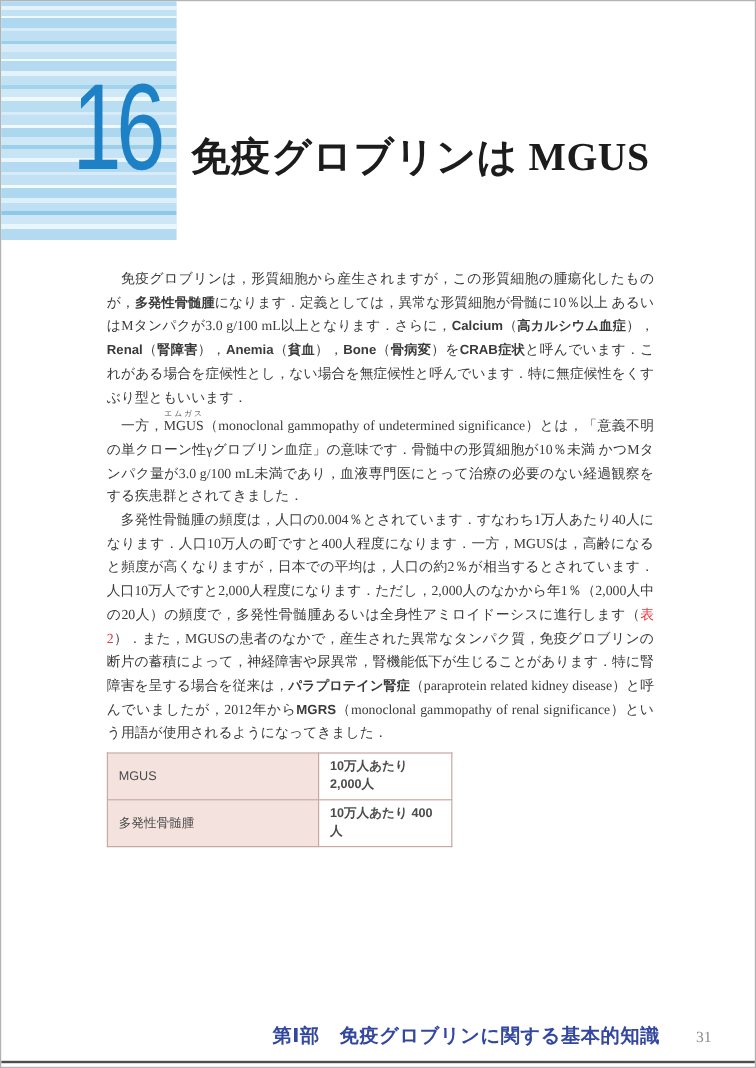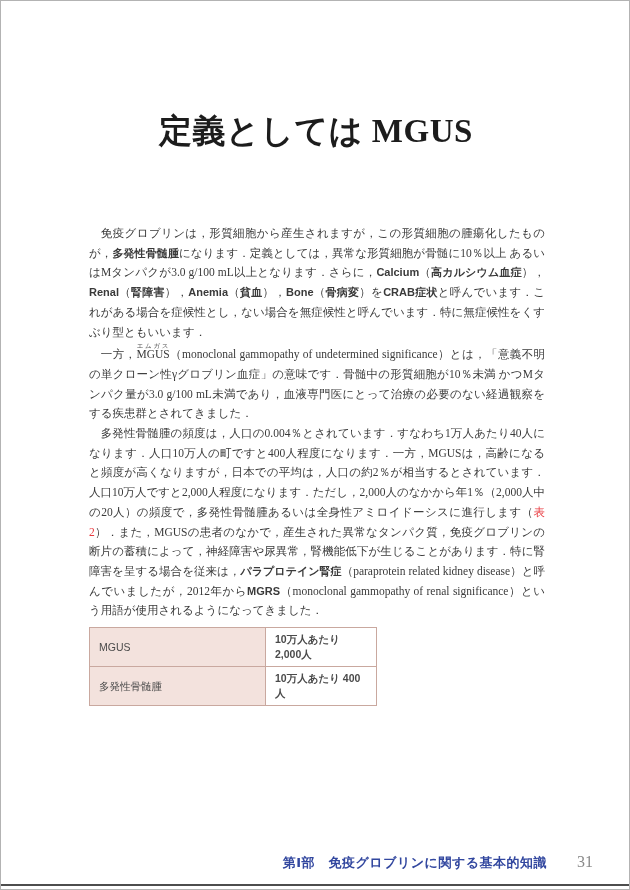--- a/index.html
+++ b/index.html
@@ -95,39 +95,42 @@
   .freq-table td.cell-value{
     width:92px;background:#ffffff;line-height:15px;font-weight:bold;
   }
   
   .footer{
     position:absolute;right:36px;top:852px;
     display:flex;align-items:baseline;gap:30px;
   }
   .footer-section{
     font-family:"Liberation Sans","DejaVu Sans",sans-serif;
-    font-size:13px;font-weight:700;
+    font-size:16px;font-weight:700;
     color:var(--footer-blue,#32479f);letter-spacing:0.5px;
   }
   .footer-page{
     font-family:"Liberation Serif","DejaVu Serif",serif;
-    font-size:16px;color:#8a8a8a;
+    font-size:13px;color:#8a8a8a;
   }
   .bottom-rule{
     position:absolute;left:0;bottom:3px;
     width:630px;height:2.5px;background:#4d4d4d;
   }
 </style>
 </head>
 <body>
 
 <div class="page">
 
+  <div class="band">
+    <div class="chapter-number">16</div>
+  </div>
 
-  <h1 class="page-title">定義としては MGUS</h1>
+  <h1 class="page-title">免疫グロブリンは MGUS</h1>
 
   <div class="body-text">
       <p><span>　免疫グロブリンは，形質細胞から産生されますが，この形質細胞の腫瘍化したものが，</span><span class="seg-bold">多発性骨髄腫</span><span>になります．定義としては，異常な形質細胞が骨髄に10％以上 あるいはMタンパクが3.0 g/100 mL以上となります．さらに，</span><span class="seg-bold">Calcium</span><span>（</span><span class="seg-bold">高カルシウム血症</span><span>），</span><span class="seg-bold">Renal</span><span>（</span><span class="seg-bold">腎障害</span><span>），</span><span class="seg-bold">Anemia</span><span>（</span><span class="seg-bold">貧血</span><span>），</span><span class="seg-bold">Bone</span><span>（</span><span class="seg-bold">骨病変</span><span>）を</span><span class="seg-bold">CRAB症状</span><span>と呼んでいます．これがある場合を症候性とし，ない場合を無症候性と呼んでいます．特に無症候性をくすぶり型ともいいます．</span></p>
       <p><span>　一方，</span><ruby>MGUS<rt>エムガス</rt></ruby><span>（monoclonal gammopathy of undetermined significance）とは，「意義不明の単クローン性γグロブリン血症」の意味です．骨髄中の形質細胞が10％未満 かつMタンパク量が3.0 g/100 mL未満であり，血液専門医にとって治療の必要のない経過観察をする疾患群とされてきました．</span></p>
       <p><span>　多発性骨髄腫の頻度は，人口の0.004％とされています．すなわち1万人あたり40人になります．人口10万人の町ですと400人程度になります．一方，MGUSは，高齢になると頻度が高くなりますが，日本での平均は，人口の約2％が相当するとされています．人口10万人ですと2,000人程度になります．ただし，2,000人のなかから年1％（2,000人中の20人）の頻度で，多発性骨髄腫あるいは全身性アミロイドーシスに進行します（</span><span class="seg-red">表2</span><span>）．また，MGUSの患者のなかで，産生された異常なタンパク質，免疫グロブリンの断片の蓄積によって，神経障害や尿異常，腎機能低下が生じることがあります．特に腎障害を呈する場合を従来は，</span><span class="seg-bold">パラプロテイン腎症</span><span>（paraprotein related kidney disease）と呼んでいましたが，2012年から</span><span class="seg-bold">MGRS</span><span>（monoclonal gammopathy of renal significance）という用語が使用されるようになってきました．</span></p>
     </div>
 
 
   <table class="freq-table">
     <tbody>

